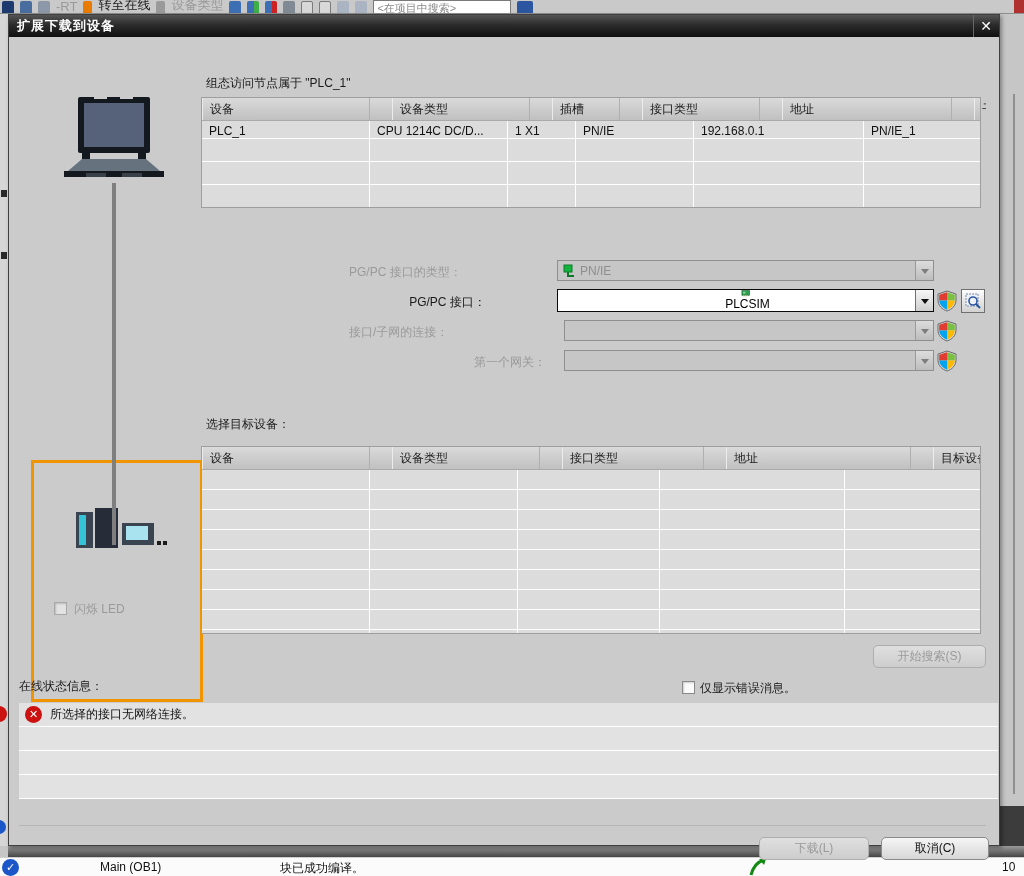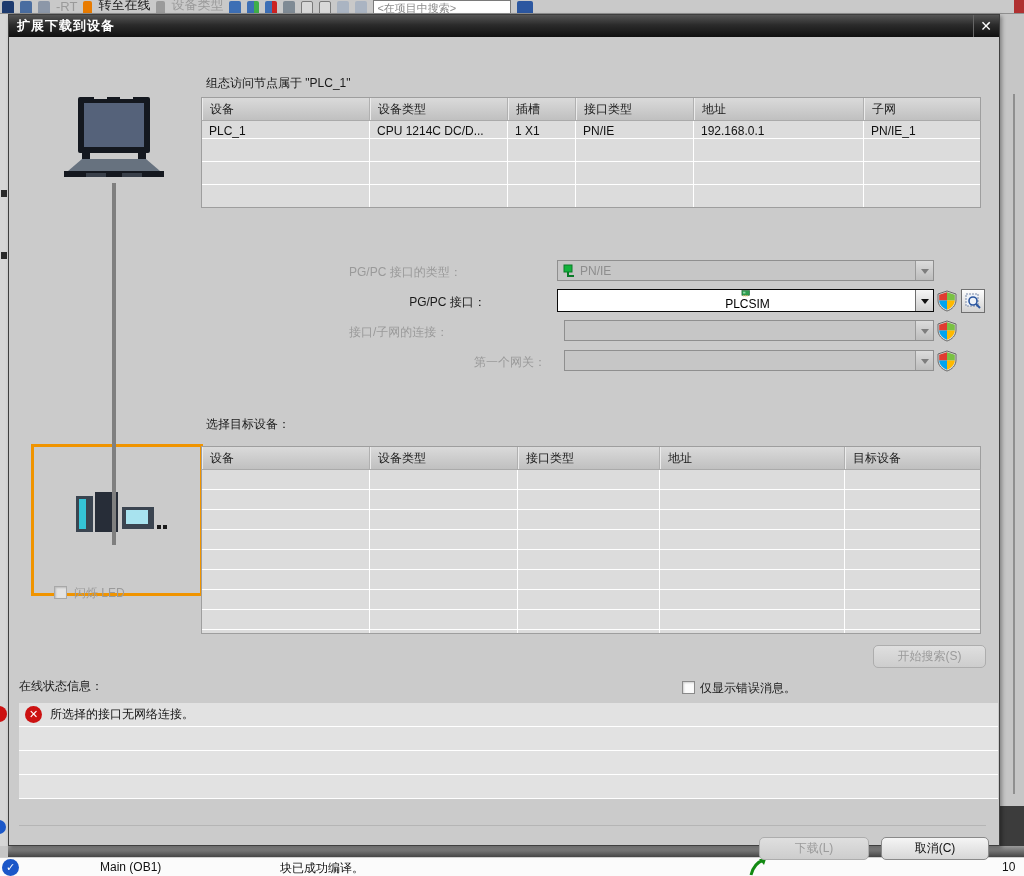--- a/index.html
+++ b/index.html
@@ -27,21 +27,21 @@
   
   .dialog { left:8px; top:14px; width:992px; height:832px; background:#cbcbcb; border:1px solid #3f3f3f; box-shadow:2px 2px 4px rgba(0,0,0,.35); }
   .titlebar { position:absolute; left:0; top:0; right:0; height:22px; background:linear-gradient(#555 0%,#2b2b2b 45%,#101010 100%); color:#fff; display:flex; align-items:center; padding-left:8px; font-size:13px; font-weight:bold; letter-spacing:1px; }
   .close-btn { position:absolute; right:0; top:0; width:26px; height:22px; border-left:1px solid #666; color:#fff; font-size:14px; display:flex; align-items:center; justify-content:center; cursor:default; }
   .dlg-body { position:absolute; left:0; top:22px; right:0; bottom:0; background:#cbcbcb; }
 
   .lbl { font-size:12px; color:#1a1a1a; white-space:nowrap; }
   .lbl.dim { color:#9a9a9a; }
 
   
-  .tbl-head { display:grid; border:1px solid #9e9e9e; border-bottom:1px solid #aaa; background:linear-gradient(#dadada,#c0c0c0); }
+  .tbl-head { display:grid; border:1px solid #9e9e9e; border-bottom:1px solid #aaa; background:linear-gradient(#dadada,#c0c0c0);gap:22px; }
   .th { font-size:12px; color:#1a1a1a; padding:3px 4px 2px 7px; border-right:1px solid #b0b0b0; border-left:1px solid #ececec; overflow:hidden; white-space:nowrap; }
   .tbl-row { display:grid; background:#dcdcdc; border-left:1px solid #9e9e9e; border-right:1px solid #9e9e9e; }
   .td { font-size:12px; color:#111; padding:3px 4px 0 7px; border-right:1px solid #fff; border-bottom:1px solid #fff; overflow:hidden; white-space:nowrap; }
   .empty-grid { display:grid; border:1px solid #9e9e9e; border-top:none; background:repeating-linear-gradient(to bottom,#dcdcdc 0 22px,#ffffff 22px 23px); }
   .empty-grid.small { background:repeating-linear-gradient(to bottom,#dcdcdc 0 19px,#ffffff 19px 20px); }
   .empty-col { border-right:1px solid #fff; }
   .empty-col:last-child { border-right:none; }
 
   
   .combo { position:absolute; height:21px; border:1px solid #8f8f8f; background:#c6c6c6; font-size:12px; color:#8e8e8e; display:flex; align-items:center; padding-left:4px; }
@@ -234,21 +234,21 @@
       <svg class="shield" style="left:927px;top:313px" viewBox="0 0 22 22">
         <path d="M11 1 L20 4 V10 C20 15.5 16 19.5 11 21 C6 19.5 2 15.5 2 10 V4 Z" fill="#d8d8d8" stroke="#6a6a6a"></path>
         <path d="M11 2.2 L3.2 4.8 V10.5 H11 Z" fill="#e03c31"></path>
         <path d="M11 2.2 L18.8 4.8 V10.5 H11 Z" fill="#7ac143"></path>
         <path d="M3.2 10.5 H11 V19.7 C7 18.3 3.6 15 3.2 10.5 Z" fill="#00a4ef"></path>
         <path d="M11 10.5 H18.8 C18.4 15 15 18.3 11 19.7 Z" fill="#ffb900"></path>
       </svg>
 
       <div class="abs lbl" style="left:197px;top:379px">选择目标设备：</div>
 
-      <div class="orange-box" style="left:22px;top:407px;width:172px;height:152px">
+      <div class="orange-box" style="left:22px;top:423px;width:172px;height:242px">
         <svg class="abs" style="left:40px;top:45px" width="96" height="48" viewBox="0 0 96 48">
           <rect x="2" y="4" width="17" height="36" fill="#3a4450"></rect>
           <rect x="5" y="7" width="7" height="30" fill="#35c4d7"></rect>
           <rect x="21" y="0" width="23" height="40" fill="#272d38"></rect>
           <rect x="48" y="15" width="32" height="22" fill="#3a4450"></rect>
           <rect x="52" y="18" width="22" height="14" fill="#a8e3ef"></rect>
           <rect x="83" y="33" width="4" height="4" fill="#1a1a1a"></rect>
           <rect x="89" y="33" width="4" height="4" fill="#1a1a1a"></rect>
           <rect x="83" y="27" width="4" height="4" fill="#1a1a1a" opacity="0"></rect>
         </svg>

